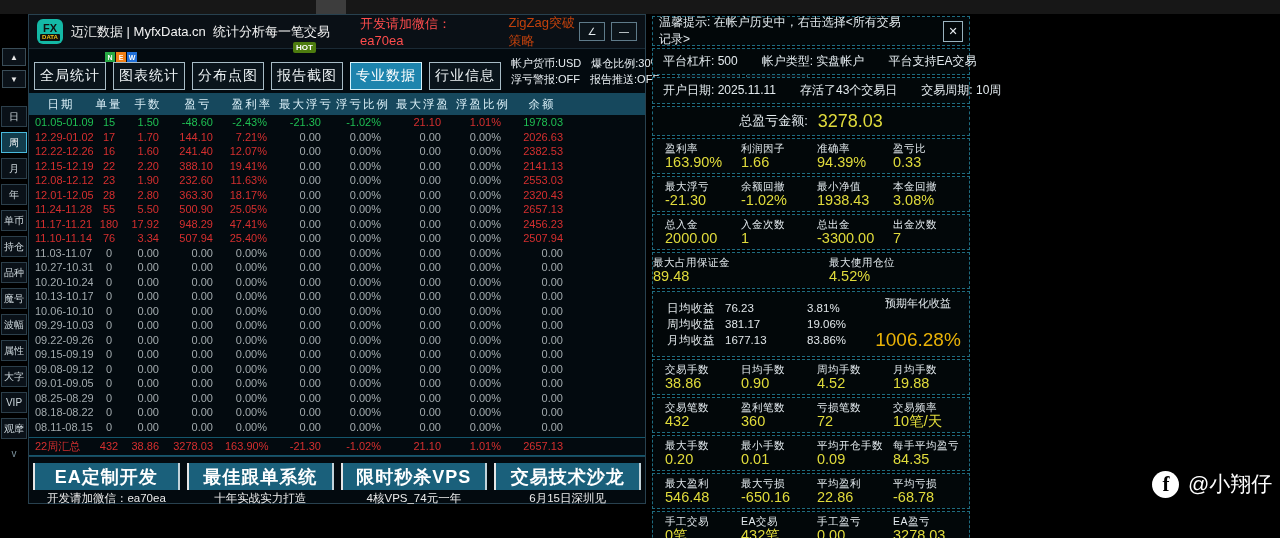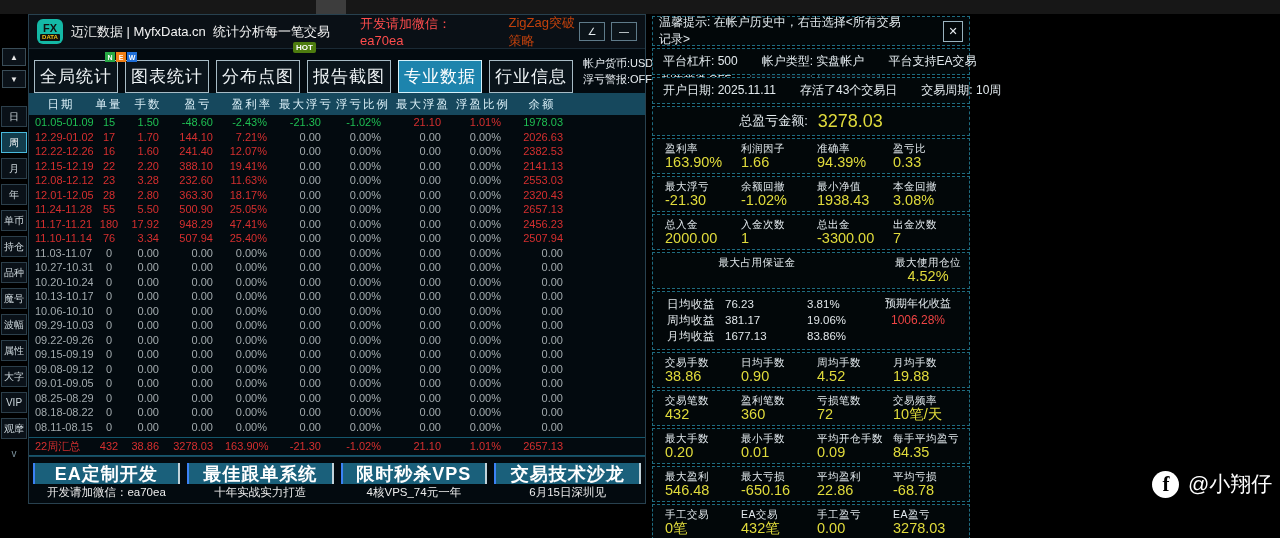--- a/index.html
+++ b/index.html
@@ -21,21 +21,21 @@
   .logo-data{font-size:6px;font-weight:bold;background:#101010;color:#f2c21a;line-height:7px;padding:0 2px;border-radius:1px;}
   .tb-title{margin-left:8px;font-size:13px;color:#f2f2f2;white-space:pre;}
   .tb-promo{margin-left:30px;font-size:13px;color:#ff4d4d;}
   .tb-strategy{margin-left:46px;font-size:13px;color:#c2410c;}
   .tb-btns{margin-left:auto;display:flex;gap:6px;}
   .tb-btn{width:24px;height:17px;border:1px solid #5f7b8a;background:#0c141a;color:#e5ecf0;
           font-size:10px;display:flex;align-items:center;justify-content:center;}
   
   #toolbar{height:44px;flex:0 0 44px;position:relative;display:flex;align-items:center;padding:0 5px;}
   #tabs{display:flex;gap:7px;margin-top:10px;}
-  .tab{padding:4px 5px;font-size:17px;letter-spacing:1px;border:1px solid #a8bcc6;background:#0a141b;
+  .tab{padding:4px 5px;font-size:14px;letter-spacing:1px;border:1px solid #a8bcc6;background:#0a141b;
        color:#eff4f6;white-space:nowrap;cursor:default;}
   .tab.active{background:#1d84ad;border-color:#d5f2fb;color:#fff;}
   .nw{position:absolute;top:3px;left:76px;display:flex;gap:1px;z-index:2;}
   .nw span{width:10px;height:10px;font-size:7px;font-weight:bold;color:#fff;display:flex;
            align-items:center;justify-content:center;}
   .nw .n0{background:#27a844;} .nw .n1{background:#f07f16;} .nw .n2{background:#1f6fd8;}
   .hot{position:absolute;top:-7px;left:264px;background:#4d7c0f;color:#fff;font-size:8px;font-weight:bold;
        padding:1px 3px;border-radius:2px;z-index:3;}
   #status{margin-left:10px;font-size:11px;color:#e8eef2;line-height:16px;white-space:nowrap;}
   #status .st{margin-right:10px;text-align:center;}
@@ -52,21 +52,21 @@
   .c{text-align:right;padding-right:12px;white-space:nowrap;overflow:hidden;}
   .c0{text-align:left;padding-left:6px;padding-right:0;}
   .c1{text-align:center;padding-right:0;}
   .c9{padding-right:8px;}
   .tg{color:#1fbf53;} .tr{color:#d62f2f;} .tx{color:#a3abae;}
   #sumrow{margin-top:3px;height:17px;line-height:17px;font-size:11px;
           border-top:1px solid #14566c;border-bottom:1px solid #14566c;}
   
   #footer{margin-top:auto;margin-bottom:5px;padding:6px 4px 0 4px;display:grid;
           grid-template-columns:repeat(4,1fr);column-gap:7px;border-top:1px solid #1b4a5e;}
-  .ad-title{height:21px;background:#1a607b;border-left:2px solid #3b82f6;border-right:2px solid #c2d3da;
+  .ad-title{height:27px;background:#1a607b;border-left:2px solid #e5e5e5;border-right:2px solid #c2d3da;
             display:flex;align-items:center;justify-content:center;font-size:18px;font-weight:bold;
             color:#fff;letter-spacing:1px;white-space:nowrap;}
   .ad-sub{height:17px;display:flex;align-items:center;justify-content:center;font-size:11.5px;color:#ececec;}
   
   #sidebar{left:0;top:14px;width:28px;height:490px;display:flex;flex-direction:column;align-items:center;
            padding-top:34px;box-sizing:border-box;gap:4px;}
   .side-arrow{width:22px;height:16px;border:1px solid #3a4d58;background:#0b1219;color:#e8e8e8;
               font-size:8px;display:flex;align-items:center;justify-content:center;}
   .side-gap{height:10px;flex:0 0 10px;}
   .side-item{width:24px;height:19px;border:1px solid #2c3f4b;background:#0a1118;color:#cfd9de;
@@ -78,28 +78,28 @@
   .box{border:1px dashed #1f6c80;background:#020709;color:#e3eaee;box-sizing:border-box;}
   #tipbox{height:30px;display:flex;align-items:center;padding:0 6px;font-size:12px;gap:32px;}
   .xbtn{margin-left:auto;width:19px;height:19px;border:1px solid #9ab3bf;color:#e8eef2;font-size:11px;
         display:flex;align-items:center;justify-content:center;}
   .infobox{height:27px;display:flex;align-items:center;gap:24px;padding:0 10px;font-size:12px;white-space:nowrap;}
   #totalbox{height:30px;display:flex;align-items:center;justify-content:center;gap:10px;}
   #totalbox .tl{font-size:13px;} #totalbox .tv{font-size:18px;color:#e0db3c;}
   .sbox{display:grid;grid-template-columns:repeat(4,1fr);padding:3px 0 3px 12px;}
   .sl{font-size:10.5px;line-height:12px;letter-spacing:0.5px;white-space:nowrap;}
   .sv{font-size:14.5px;line-height:16px;color:#e0db3c;white-space:nowrap;}
-  #marginbox{display:grid;grid-template-columns:176px 150px;text-align:center;padding:3px 0 4px 16px;gap:8px;}
+  #marginbox{display:grid;grid-template-columns:176px 150px;padding:3px 0 4px 0;}
   #returnsbox{display:flex;padding:4px 6px 5px 14px;}
   #returns-rows{display:flex;flex-direction:column;justify-content:center;}
   .rrow{display:grid;grid-template-columns:58px 82px 66px;font-size:11.5px;line-height:16px;color:#e0e6e9;}
   .rrow .rl{letter-spacing:0.5px;}
   #annual{flex:1;display:flex;flex-direction:column;align-items:center;}
   #annual .al{font-size:11px;}
-  #annual .av{font-size:12px;color:#ef4444;margin-top:2px;}
+  #annual .av{font-size:19px;color:#eab308;margin-top:18px;}
   
   #fb{left:1152px;top:470px;display:flex;align-items:center;gap:9px;color:#fff;}
   .fb-icon{width:27px;height:27px;border-radius:50%;background:#fff;color:#000;font-weight:bold;
            font-family:"Liberation Serif","DejaVu Serif",serif;font-size:21px;display:flex;
            align-items:center;justify-content:center;padding-left:1px;box-sizing:border-box;}
   #fb .handle{font-size:21px;}
 </style>
 </head>
 <body>
 
@@ -228,21 +228,21 @@
         <span class="c c4 tr">19.41%</span>
         <span class="c c5 tx">0.00</span>
         <span class="c c6 tx">0.00%</span>
         <span class="c c7 tx">0.00</span>
         <span class="c c8 tx">0.00%</span>
         <span class="c c9 tr">2141.13</span>
       </div>
       <div class="trow grid10">
         <span class="c c0 tr">12.08-12.12</span>
         <span class="c c1 tr">23</span>
-        <span class="c c2 tr">3.28</span>
+        <span class="c c2 tr">1.90</span>
         <span class="c c3 tr">232.60</span>
         <span class="c c4 tr">11.63%</span>
         <span class="c c5 tx">0.00</span>
         <span class="c c6 tx">0.00%</span>
         <span class="c c7 tx">0.00</span>
         <span class="c c8 tx">0.00%</span>
         <span class="c c9 tr">2553.03</span>
       </div>
       <div class="trow grid10">
         <span class="c c0 tr">12.01-12.05</span>
@@ -553,20 +553,21 @@
         </div>
         <div>
           <div class="sl">出金次数</div>
           <div class="sv">7</div>
         </div>
       </div>
     </div>
   <div id="marginbox" class="box">
       <div>
         <div class="sl">最大占用保证金</div>
+        <div class="sv">89.48</div>
       </div>
       <div>
         <div class="sl">最大使用仓位</div>
         <div class="sv">4.52%</div>
       </div>
     </div>
   <div id="returnsbox" class="box">
     <div id="returns-rows">
         <div class="rrow">
           <span class="rl">日均收益</span>

